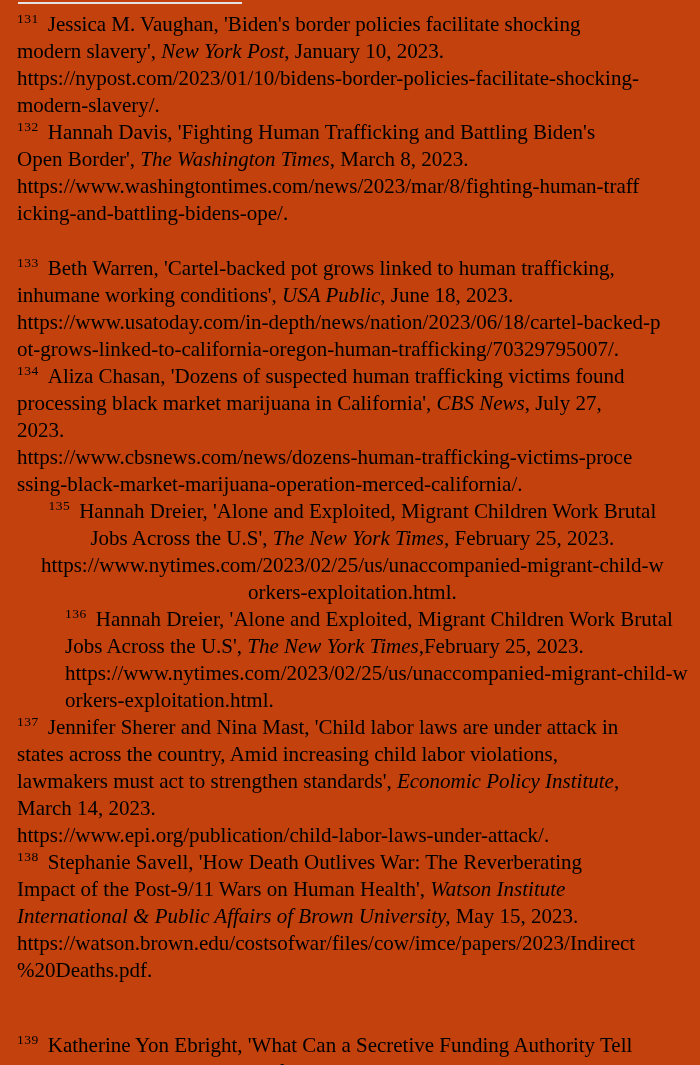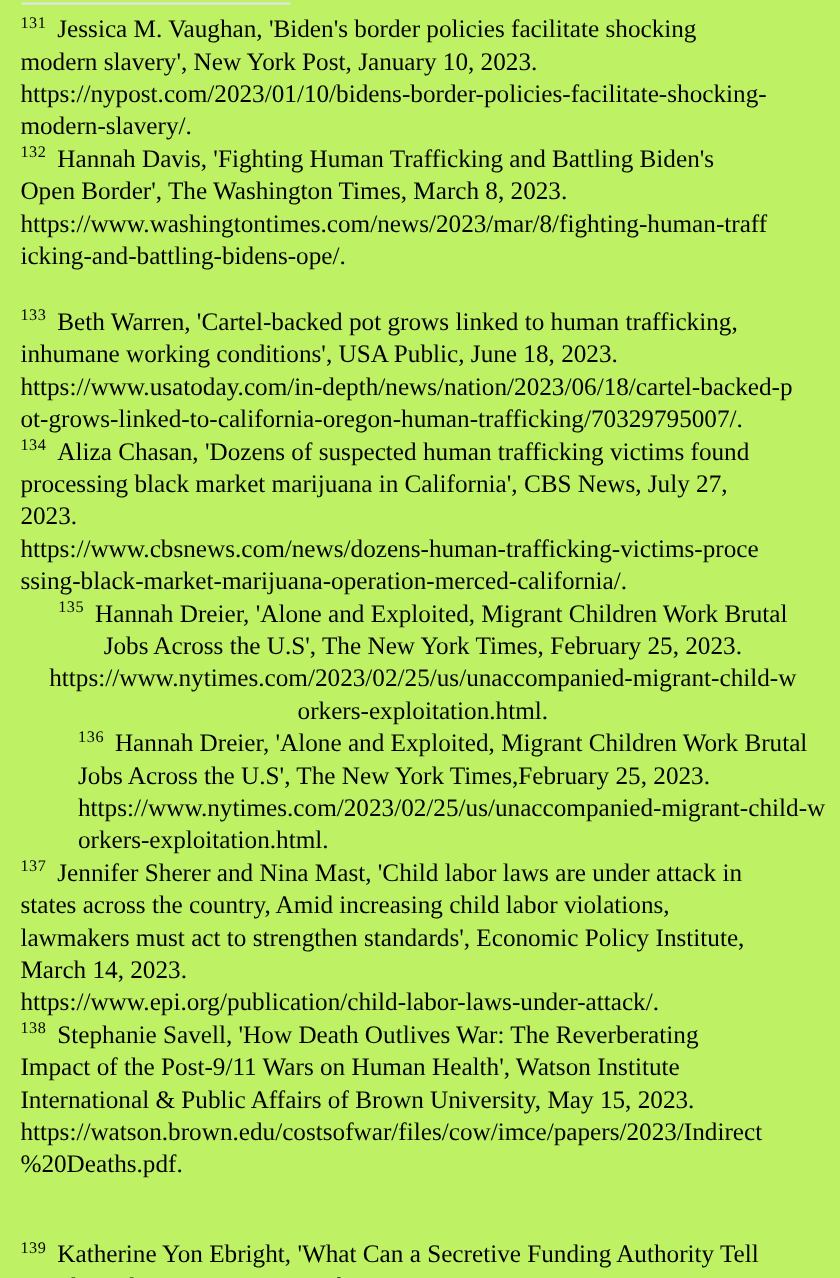--- a/index.html
+++ b/index.html
@@ -7,21 +7,21 @@
     width: 700px;
     height: 1065px;
     background: #ffffff;
     font-family: "Liberation Serif", "DejaVu Serif", serif;
     overflow: hidden;
   }
   .page {
     position: relative;
     width: 700px;
     height: 1065px;
-    background: #bef264;
+    background: #c2410c;
   }
   .separator {
     position: absolute;
     top: 2px;
     left: 18px;
     width: 224px;
     height: 2px;
     background: #e3e3e3;
   }
   .fnotes {
@@ -35,21 +35,21 @@
     line-height: 27px;
     color: #000000;
     white-space: pre; 
   }
   .fn-num {
     font-size: 13.5px;
     line-height: 0;
     margin-right: 9px;
     letter-spacing: 0.5px;
   }
-  .it { }
+  .it { font-style: italic; }
   .rm { font-style: normal; }
 </style>
 </head>
 <body>
 
 <div class="page">
   <div class="separator" style="background: rgb(227, 227, 227);"></div>
   <div class="fnotes">
       <p class="footnote" style="color: rgb(0, 0, 0);"><sup class="fn-num">131</sup><span class="rm">Jessica M. Vaughan, 'Biden's border policies facilitate shocking
 modern slavery', </span><span class="it">New York Post</span><span class="rm">, January 10, 2023.

